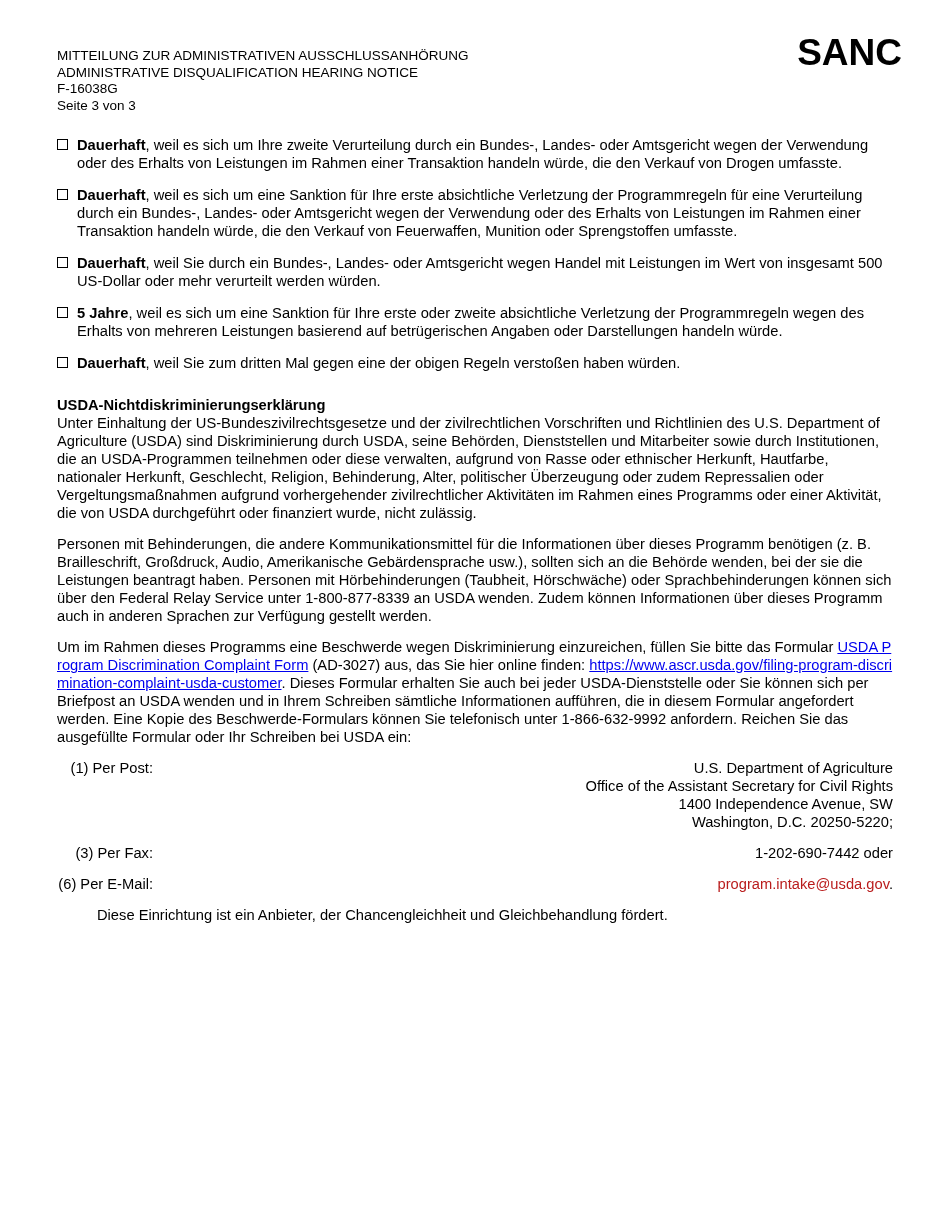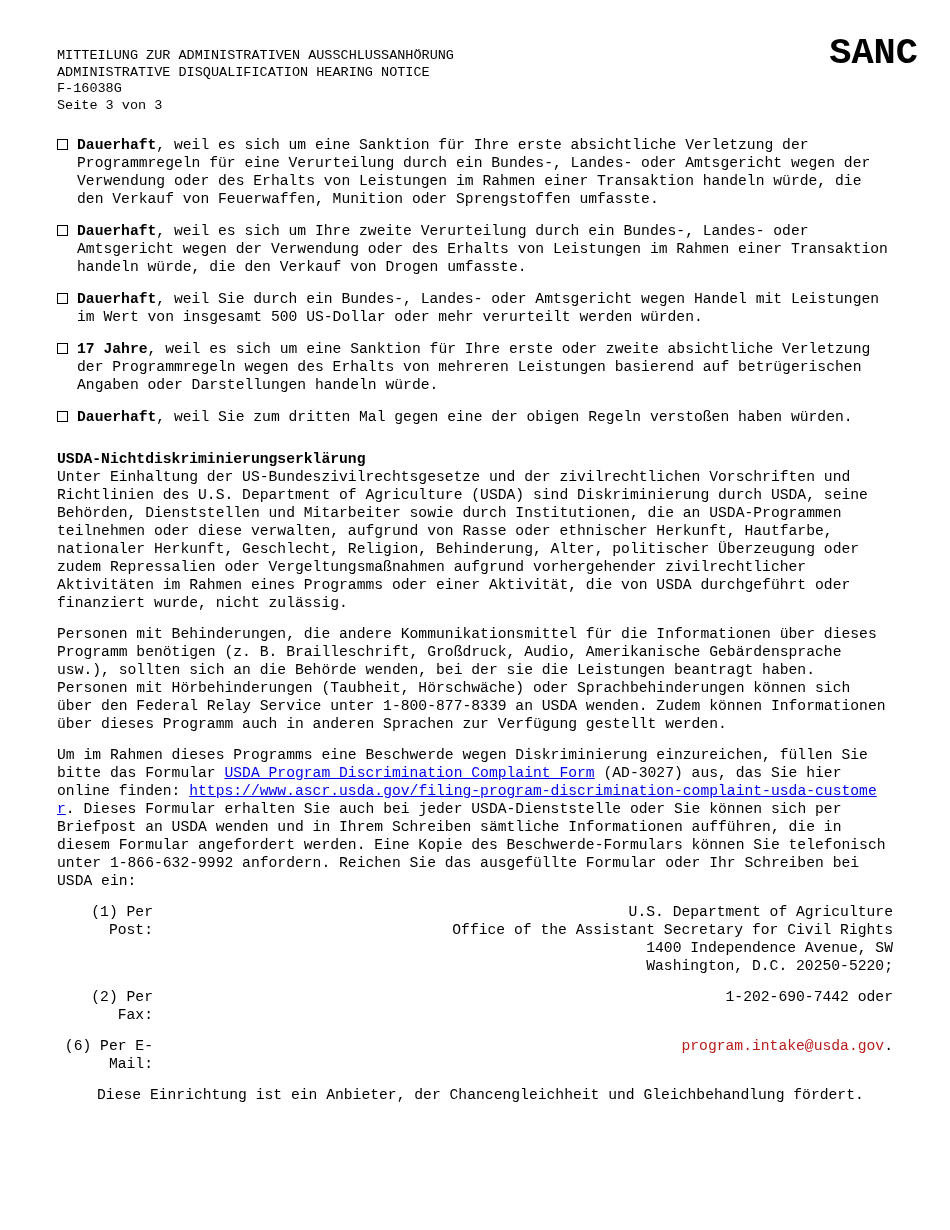--- a/index.html
+++ b/index.html
@@ -7,36 +7,36 @@
     padding: 0;
     background: #ffffff;
   }
   .page {
     position: relative;
     width: 950px;
     height: 1230px;
     background: #ffffff;
     box-sizing: border-box;
     padding: 48px 57px 0 57px;
-    font-family: Liberation Mono, monospace;
+    font-family: Liberation Sans, sans-serif;
     font-size: 14.7px;
     line-height: 18px;
     color: #000000;
   }
 
   
   .doc-header {
     font-size: 13.5px;
     line-height: 16.5px;
     margin-bottom: 22px;
   }
   .corner-mark {
     position: absolute;
     top: 34px;
-    right: 32px;
+    right: 48px;
     font-size: 37px;
     line-height: 38px;
     font-weight: bold;
     letter-spacing: 0px;
   }
 
   
   .sanction-list { margin-top: 0; }
   .sanction-item {
     position: relative;
@@ -100,36 +100,36 @@
     <div>ADMINISTRATIVE DISQUALIFICATION HEARING NOTICE</div>
     <div>F-16038G</div>
     <div>Seite 3 von 3</div>
   </div>
   <div class="corner-mark">SANC</div>
 
   <div class="sanction-list">
 
     <div class="sanction-item">
       <span class="checkbox"></span>
-      <span class="lead">Dauerhaft</span><span>, weil es sich um eine Sanktion für Ihre erste absichtliche Verletzung der Programmregeln für eine Verurteilung durch ein Bundes-, Landes- oder Amtsgericht wegen der Verwendung oder des Erhalts von Leistungen im Rahmen einer Transaktion handeln würde, die den Verkauf von Feuerwaffen, Munition oder Sprengstoffen umfasste.</span>
+      <span class="lead">Dauerhaft</span><span>, weil es sich um Ihre zweite Verurteilung durch ein Bundes-, Landes- oder Amtsgericht wegen der Verwendung oder des Erhalts von Leistungen im Rahmen einer Transaktion handeln würde, die den Verkauf von Drogen umfasste.</span>
     </div>
 
     <div class="sanction-item">
       <span class="checkbox"></span>
-      <span class="lead">Dauerhaft</span><span>, weil es sich um Ihre zweite Verurteilung durch ein Bundes-, Landes- oder Amtsgericht wegen der Verwendung oder des Erhalts von Leistungen im Rahmen einer Transaktion handeln würde, die den Verkauf von Drogen umfasste.</span>
+      <span class="lead">Dauerhaft</span><span>, weil es sich um eine Sanktion für Ihre erste absichtliche Verletzung der Programmregeln für eine Verurteilung durch ein Bundes-, Landes- oder Amtsgericht wegen der Verwendung oder des Erhalts von Leistungen im Rahmen einer Transaktion handeln würde, die den Verkauf von Feuerwaffen, Munition oder Sprengstoffen umfasste.</span>
     </div>
 
     <div class="sanction-item">
       <span class="checkbox"></span>
       <span class="lead">Dauerhaft</span><span>, weil Sie durch ein Bundes-, Landes- oder Amtsgericht wegen Handel mit Leistungen im Wert von insgesamt 500 US-Dollar oder mehr verurteilt werden würden.</span>
     </div>
 
     <div class="sanction-item">
       <span class="checkbox"></span>
-      <span class="lead">17 Jahre</span><span>, weil es sich um eine Sanktion für Ihre erste oder zweite absichtliche Verletzung der Programmregeln wegen des Erhalts von mehreren Leistungen basierend auf betrügerischen Angaben oder Darstellungen handeln würde.</span>
+      <span class="lead">5 Jahre</span><span>, weil es sich um eine Sanktion für Ihre erste oder zweite absichtliche Verletzung der Programmregeln wegen des Erhalts von mehreren Leistungen basierend auf betrügerischen Angaben oder Darstellungen handeln würde.</span>
     </div>
 
     <div class="sanction-item">
       <span class="checkbox"></span>
       <span class="lead">Dauerhaft</span><span>, weil Sie zum dritten Mal gegen eine der obigen Regeln verstoßen haben würden.</span>
     </div>
 
   </div>
 
   <div class="section">
@@ -146,21 +146,21 @@
       <div class="contact-label">(1) Per Post:</div>
       <div class="contact-value">
         <div>U.S. Department of Agriculture</div>
         <div>Office of the Assistant Secretary for Civil Rights</div>
         <div>1400 Independence Avenue, SW</div>
         <div>Washington, D.C. 20250-5220;</div>
       </div>
     </div>
 
     <div class="contact-row">
-      <div class="contact-label">(2) Per Fax:</div>
+      <div class="contact-label">(3) Per Fax:</div>
       <div class="contact-value">1-202-690-7442 oder</div>
     </div>
 
     <div class="contact-row">
       <div class="contact-label">(6) Per E-Mail:</div>
       <div class="contact-value"><a class="email-link">program.intake@usda.gov</a><span>.</span></div>
     </div>
 
     <p class="closing">Diese Einrichtung ist ein Anbieter, der Chancengleichheit und Gleichbehandlung fördert.</p>
 

